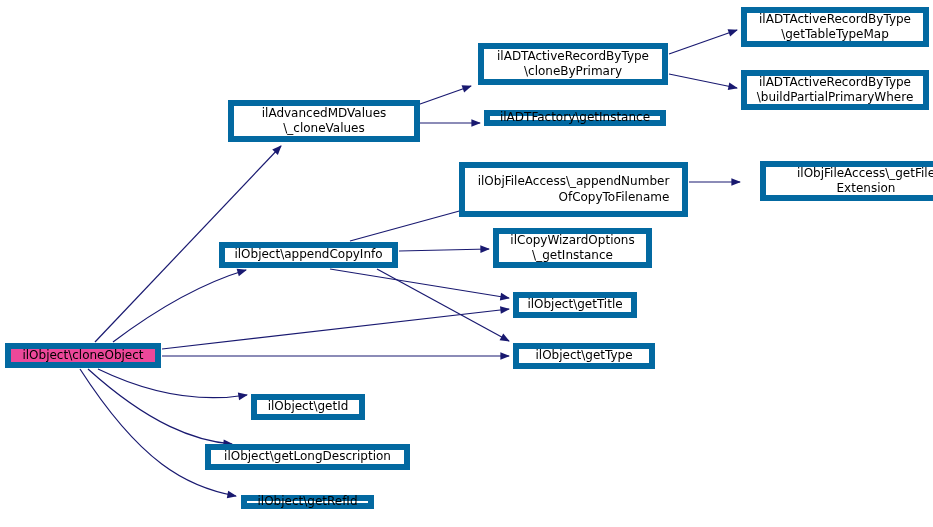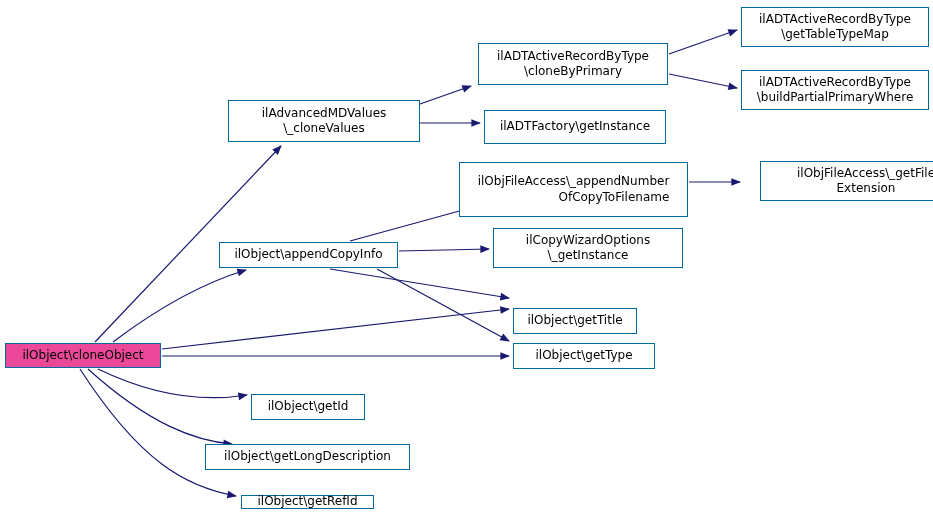--- a/index.html
+++ b/index.html
@@ -25,21 +25,21 @@
   }
   #edge-layer path.edge {
     fill: none;
     stroke: #191970;
     stroke-width: 1.2;
   }
   .node {
     position: absolute;
     box-sizing: border-box;
     background: #ffffff;
-    border: 1px solid #0369a1;
+    border: 6px solid #0369a1;
     display: flex;
     align-items: center;
     justify-content: center;
     text-align: center;
     font-size: 12px;
     line-height: 1.28;
     color: #000000;
     white-space: pre-line;
     cursor: pointer;
   }
@@ -78,27 +78,27 @@
   <div id="nodes">
       <div class="node root" style="left: 5px; top: 343px; width: 156px; height: 25px;">ilObject\cloneObject</div>
       <div class="node" style="left: 228px; top: 100px; width: 192px; height: 42px;">ilAdvancedMDValues
 \_cloneValues</div>
       <div class="node" style="left: 478px; top: 43px; width: 190px; height: 42px;">ilADTActiveRecordByType
 \cloneByPrimary</div>
       <div class="node" style="left: 741px; top: 7px; width: 188px; height: 40px;">ilADTActiveRecordByType
 \getTableTypeMap</div>
       <div class="node" style="left: 741px; top: 70px; width: 188px; height: 40px;">ilADTActiveRecordByType
 \buildPartialPrimaryWhere</div>
-      <div class="node" style="left: 484px; top: 110px; width: 182px; height: 34px;">ilADTFactory\getInstance</div>
+      <div class="node" style="left: 484px; top: 110px; width: 182px; height: 16px;">ilADTFactory\getInstance</div>
       <div class="node" style="left: 459px; top: 162px; width: 229px; height: 55px; text-align: right;">ilObjFileAccess\_appendNumber
 OfCopyToFilename</div>
       <div class="node" style="left: 760px; top: 161px; width: 212px; height: 40px;">ilObjFileAccess\_getFile
 Extension</div>
       <div class="node" style="left: 219px; top: 242px; width: 179px; height: 26px;">ilObject\appendCopyInfo</div>
-      <div class="node" style="left: 493px; top: 228px; width: 190px; height: 40px;">ilCopyWizardOptions
+      <div class="node" style="left: 493px; top: 228px; width: 159px; height: 40px;">ilCopyWizardOptions
 \_getInstance</div>
-      <div class="node" style="left: 513px; top: 292px; width: 124px; height: 26px; margin-top: 16px;">ilObject\getTitle</div>
+      <div class="node" style="left: 513px; top: 292px; width: 124px; height: 26px;">ilObject\getTitle</div>
       <div class="node" style="left: 513px; top: 343px; width: 142px; height: 26px;">ilObject\getType</div>
       <div class="node" style="left: 251px; top: 394px; width: 114px; height: 26px;">ilObject\getId</div>
       <div class="node" style="left: 205px; top: 444px; width: 205px; height: 26px;">ilObject\getLongDescription</div>
       <div class="node" style="left: 241px; top: 495px; width: 133px; height: 14px;">ilObject\getRefId</div>
     </div>
 </div>
 
 </body></html>

